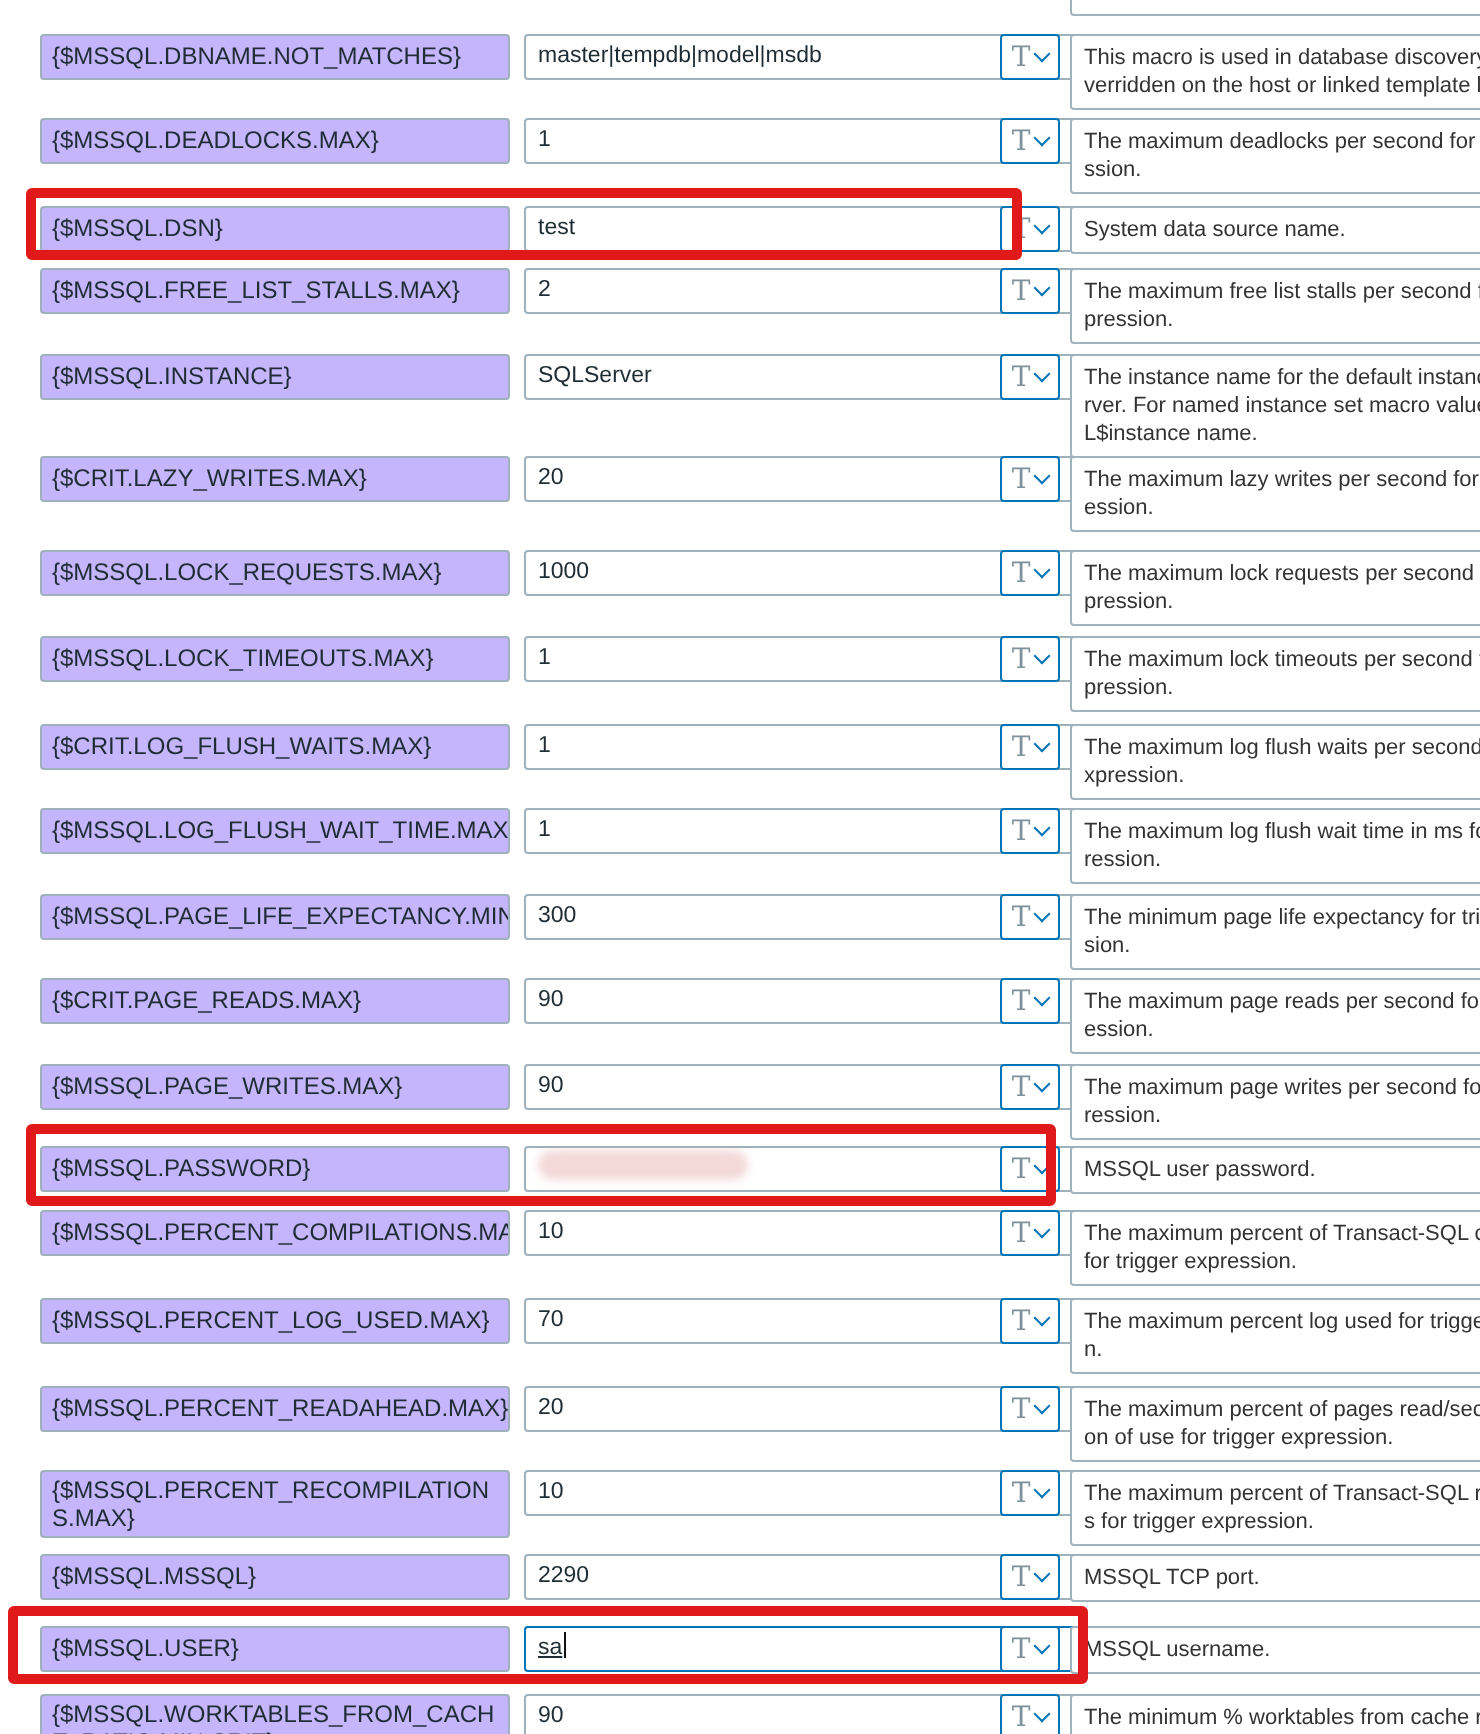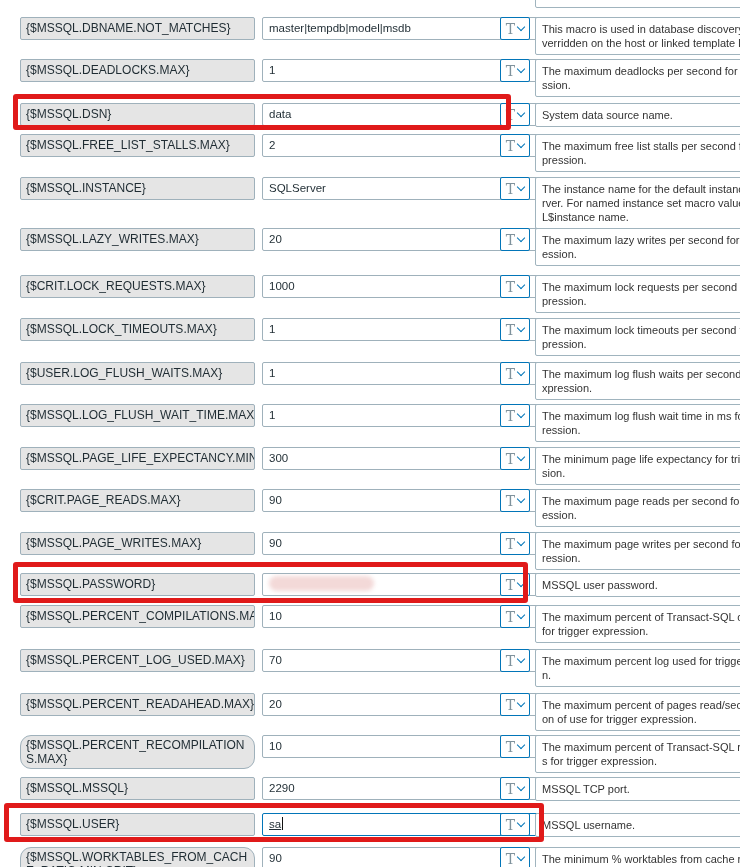--- a/index.html
+++ b/index.html
@@ -7,26 +7,26 @@
     width:740px;height:867px;overflow:hidden;position:relative;
     background:#ffffff;
     font-family:"Liberation Sans", sans-serif;
     color:#262626;
   }
   #macro-list{position:absolute;left:0;top:0;width:740px;height:867px;}
   .row{position:absolute;left:0;width:740px;}
   .macro-input{
     position:absolute;left:20px;top:0;width:235px;height:23px;
     box-sizing:border-box;border:1px solid #9fb1bb;border-radius:2px;
-    background:#e5e5e5;font-size:12px;line-height:21px;padding:0 5px;
+    background:#c4b5fd;font-size:12px;line-height:21px;padding:0 5px;
     overflow:hidden;white-space:nowrap;color:#1f2c33;
   }
   .macro-input.wrap2{
     height:34px;line-height:14px;padding:2px 5px;
-    white-space:normal;word-break:break-all;border-radius:11px;
+    white-space:normal;word-break:break-all;
   }
   .value-input{
     position:absolute;left:262px;top:0;width:284px;height:23px;
     box-sizing:border-box;border:1px solid #9fb1bb;border-radius:2px;
     background:#fff;font-size:11.5px;line-height:21px;padding:0 6px;
     overflow:hidden;white-space:nowrap;color:#1f2c33;
   }
   .value-input.focused{border-color:#0275b8;text-decoration:underline;}
   .t-button{
     position:absolute;left:500px;top:0;width:30px;height:23px;
@@ -89,21 +89,21 @@
       <div class="value-input"><span>1</span></div>
       <div class="t-button">
         <span class="t-glyph">T</span>
         <span class="chev"></span>
       </div>
       <div class="desc-box" style="height: 38px;">The maximum deadlocks per second for tr
 ssion.</div>
     </div>
     <div class="row" style="top: 103px;">
       <div class="macro-input">{$MSSQL.DSN}</div>
-      <div class="value-input"><span>data</span></div>
+      <div class="value-input"><span>test</span></div>
       <div class="t-button">
         <span class="t-glyph">T</span>
         <span class="chev"></span>
       </div>
       <div class="desc-box" style="height: 24px;">System data source name.</div>
     </div>
     <div class="red-box" style="left: 13px; top: 94px; width: 498px; height: 36px;"></div>
     <div class="row" style="top: 134px;">
       <div class="macro-input">{$MSSQL.FREE_LIST_STALLS.MAX}</div>
       <div class="value-input"><span>2</span></div>
@@ -119,51 +119,51 @@
       <div class="value-input"><span>SQLServer</span></div>
       <div class="t-button">
         <span class="t-glyph">T</span>
         <span class="chev"></span>
       </div>
       <div class="desc-box" style="height: 52px;">The instance name for the default instance
 rver. For named instance set macro value
 L$instance name.</div>
     </div>
     <div class="row" style="top: 228px;">
-      <div class="macro-input">{$MSSQL.LAZY_WRITES.MAX}</div>
+      <div class="macro-input">{$CRIT.LAZY_WRITES.MAX}</div>
       <div class="value-input"><span>20</span></div>
       <div class="t-button">
         <span class="t-glyph">T</span>
         <span class="chev"></span>
       </div>
       <div class="desc-box" style="height: 38px;">The maximum lazy writes per second for t
 ession.</div>
     </div>
     <div class="row" style="top: 275px;">
-      <div class="macro-input">{$CRIT.LOCK_REQUESTS.MAX}</div>
+      <div class="macro-input">{$MSSQL.LOCK_REQUESTS.MAX}</div>
       <div class="value-input"><span>1000</span></div>
       <div class="t-button">
         <span class="t-glyph">T</span>
         <span class="chev"></span>
       </div>
       <div class="desc-box" style="height: 38px;">The maximum lock requests per second fo
 pression.</div>
     </div>
     <div class="row" style="top: 318px;">
       <div class="macro-input">{$MSSQL.LOCK_TIMEOUTS.MAX}</div>
       <div class="value-input"><span>1</span></div>
       <div class="t-button">
         <span class="t-glyph">T</span>
         <span class="chev"></span>
       </div>
       <div class="desc-box" style="height: 38px;">The maximum lock timeouts per second fo
 pression.</div>
     </div>
     <div class="row" style="top: 362px;">
-      <div class="macro-input">{$USER.LOG_FLUSH_WAITS.MAX}</div>
+      <div class="macro-input">{$CRIT.LOG_FLUSH_WAITS.MAX}</div>
       <div class="value-input"><span>1</span></div>
       <div class="t-button">
         <span class="t-glyph">T</span>
         <span class="chev"></span>
       </div>
       <div class="desc-box" style="height: 38px;">The maximum log flush waits per second t
 xpression.</div>
     </div>
     <div class="row" style="top: 404px;">
       <div class="macro-input">{$MSSQL.LOG_FLUSH_WAIT_TIME.MAX}</div>

